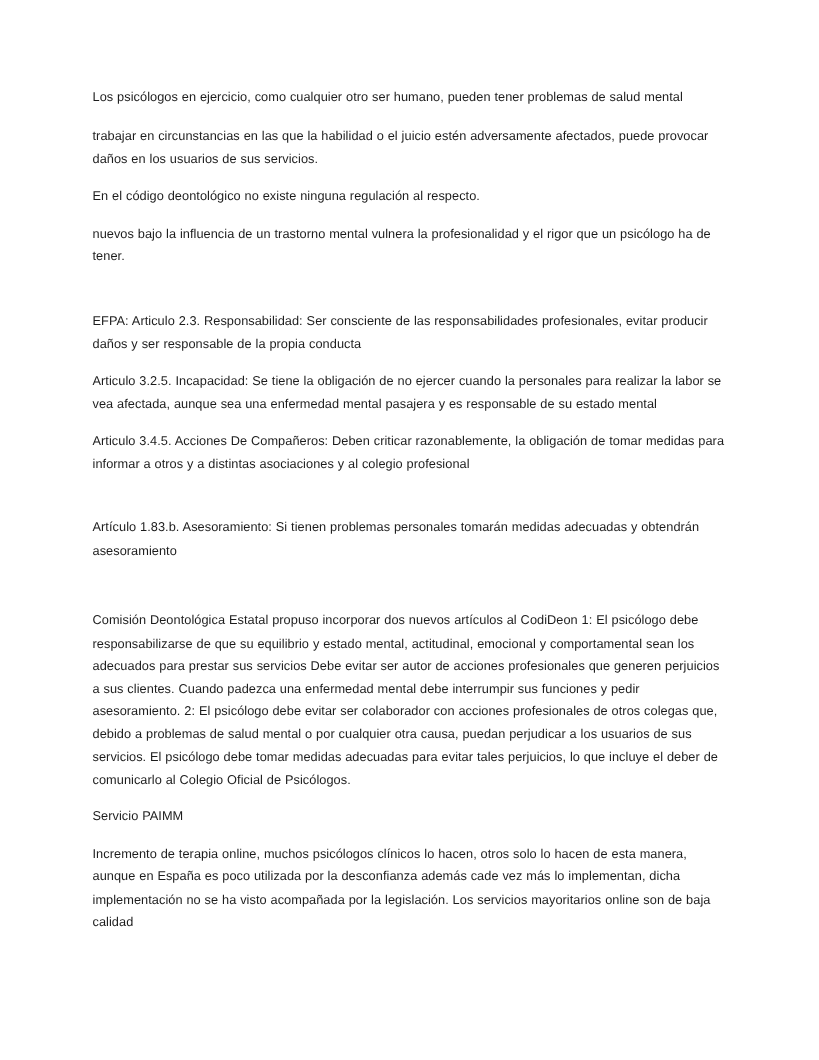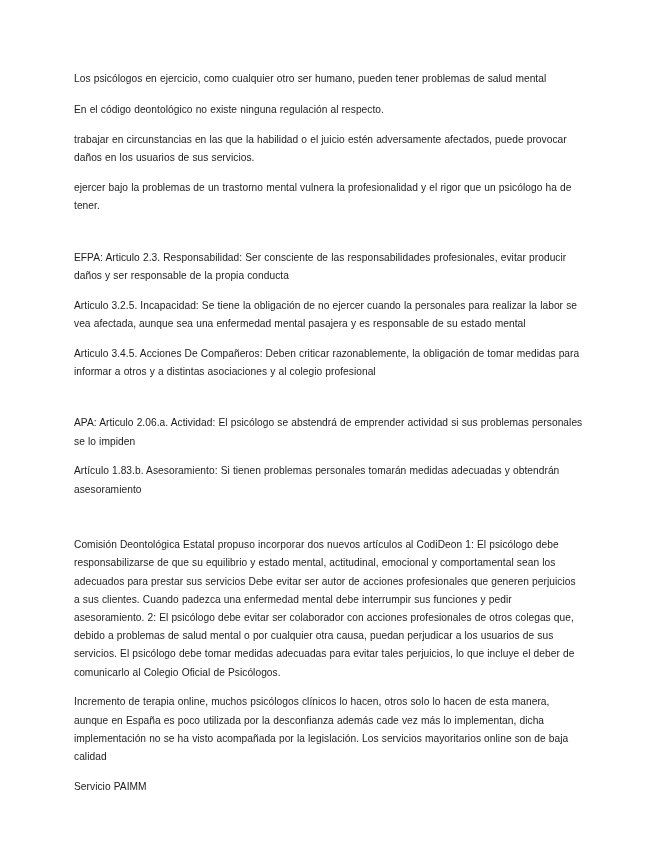--- a/index.html
+++ b/index.html
@@ -46,43 +46,42 @@
   .spacer-lg { height: 26px; }
 </style>
 </head>
 <body>
 
 <div class="page">
   <div class="doc-body">
 
     <p class="para lead">Los psicólogos en ejercicio, como cualquier otro ser humano, pueden tener problemas de salud mental</p>
 
+    <p class="para">trabajar en circunstancias en las que la habilidad o el juicio estén adversamente afectados, puede provocar daños en los usuarios de sus servicios.</p>
+
     <p class="para">En el código deontológico no existe ninguna regulación al respecto.</p>
 
-    <p class="para">trabajar en circunstancias en las que la habilidad o el juicio estén adversamente afectados, puede provocar daños en los usuarios de sus servicios.</p>
-
-    <p class="para">ejercer bajo la problemas de un trastorno mental vulnera la profesionalidad y el rigor que un psicólogo ha de tener.</p>
+    <p class="para">nuevos bajo la influencia de un trastorno mental vulnera la profesionalidad y el rigor que un psicólogo ha de tener.</p>
 
 
     <div class="spacer-md"></div>
 
     <p class="para">EFPA: Articulo 2.3. Responsabilidad: Ser consciente de las responsabilidades profesionales, evitar producir daños y ser responsable de la propia conducta</p>
 
     <p class="para">Articulo 3.2.5. Incapacidad: Se tiene la obligación de no ejercer cuando la personales para realizar la labor se vea afectada, aunque sea una enfermedad mental pasajera y es responsable de su estado mental</p>
 
     <p class="para">Articulo 3.4.5. Acciones De Compañeros: Deben criticar razonablemente, la obligación de tomar medidas para informar a otros y a distintas asociaciones y al colegio profesional</p>
 
     <div class="spacer-md"></div>
 
-    <p class="para">APA: Articulo 2.06.a. Actividad: El psicólogo se abstendrá de emprender actividad si sus problemas personales se lo impiden</p>
 
     <p class="para">Artículo 1.83.b. Asesoramiento: Si tienen problemas personales tomarán medidas adecuadas y obtendrán asesoramiento</p>
 
     <div class="spacer-lg"></div>
 
     <p class="para">Comisión Deontológica Estatal propuso incorporar dos nuevos artículos al CodiDeon 1: El psicólogo debe responsabilizarse de que su equilibrio y estado mental, actitudinal, emocional y comportamental sean los adecuados para prestar sus servicios Debe evitar ser autor de acciones profesionales que generen perjuicios a sus clientes. Cuando padezca una enfermedad mental debe interrumpir sus funciones y pedir asesoramiento. 2: El psicólogo debe evitar ser colaborador con acciones profesionales de otros colegas que, debido a problemas de salud mental o por cualquier otra causa, puedan perjudicar a los usuarios de sus servicios. El psicólogo debe tomar medidas adecuadas para evitar tales perjuicios, lo que incluye el deber de comunicarlo al Colegio Oficial de Psicólogos.</p>
 
+    <p class="para">Servicio PAIMM</p>
+
     <p class="para">Incremento de terapia online, muchos psicólogos clínicos lo hacen, otros solo lo hacen de esta manera, aunque en España es poco utilizada por la desconfianza además cade vez más lo implementan, dicha implementación no se ha visto acompañada por la legislación. Los servicios mayoritarios online son de baja calidad</p>
-
-    <p class="para">Servicio PAIMM</p>
 
   </div>
 </div>
 
 </body></html>

